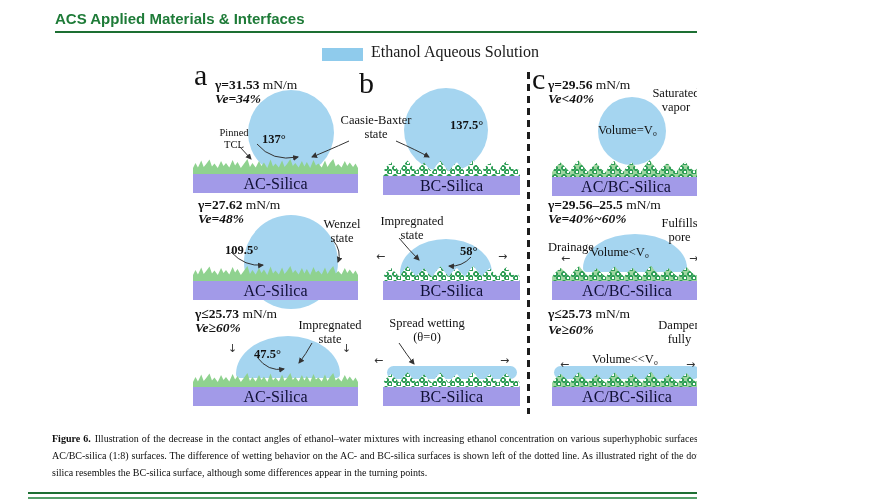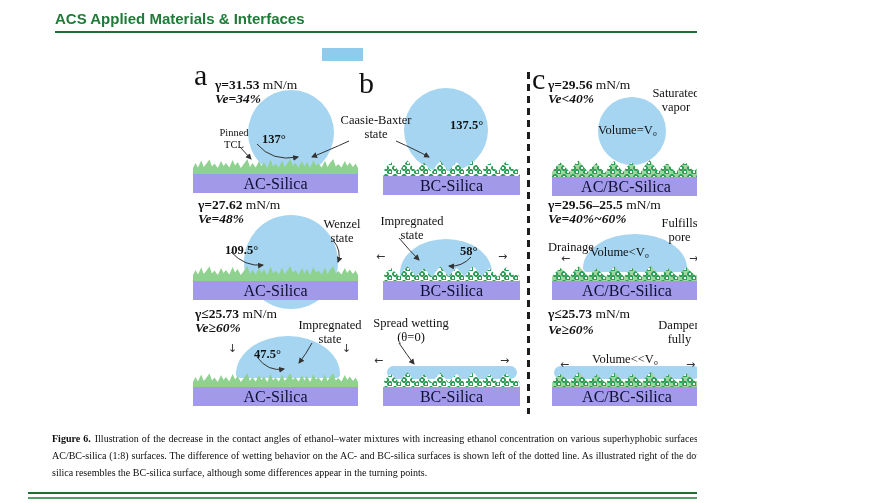--- a/index.html
+++ b/index.html
@@ -64,20 +64,21 @@
 </head>
 <body>
 
 <div class="page">
 
   <div class="journal">ACS Applied Materials &amp; Interfaces</div>
   <div class="badge">Research Article</div>
   <div class="toprule"></div>
 
   <div class="swatch"></div>
+  <div class="legendtext">Ethanol Aqueous Solution</div>
 
   <div class="plabel" style="left:194px;top:60px">a</div>
   <div class="plabel" style="left:359px;top:68px">b</div>
   <div class="plabel" style="left:532px;top:64px">c</div>
 
   <div class="dash"></div>
 
   <div class="propline" style="left:215px;top:77px"><span>γ=31.53</span><span class="gunit"> mN/m</span></div>
   <div class="propline ve" style="left:215px;top:91px">Ve=34%</div>
   <div class="ball" style="left:248px;top:90px;width:86px;height:86px"></div>
@@ -144,21 +145,21 @@
   <div class="ann" style="left:288px;top:318px;width:84px">Impregnated state</div>
   <div class="dome" style="left:236px;top:336px;width:104px;height:42px;border-radius:52px 52px 4px 4px / 38px 38px 4px 4px"></div>
   <div class="angle" style="left:254px;top:347px">47.5°</div>
   <span class="arrow" style="left:228px;top:342px">↓</span>
   <span class="arrow" style="left:342px;top:342px">↓</span>
   <div class="grass" style="left:193px;top:370px;width:165px;height:20px"></div>
   <div class="bar" style="left:193px;top:387px;width:165px;height:19px">
       <span>AC-Silica</span>
     </div>
 
-  <div class="ann" style="left:368px;top:316px;width:86px">Spread wetting (θ=0)</div>
+  <div class="ann" style="left:384px;top:316px;width:86px">Spread wetting (θ=0)</div>
   <div class="film" style="left:387px;top:366px;width:130px;height:13px"></div>
   <span class="arrow" style="left:374px;top:354px">←</span>
   <span class="arrow" style="left:500px;top:354px">→</span>
   <div class="dots" style="left:383px;top:368px;width:137px;height:21px"></div>
   <div class="bar" style="left:383px;top:387px;width:137px;height:19px">
       <span>BC-Silica</span>
     </div>
 
   <div class="propline" style="left:548px;top:306px"><span>γ≤25.73</span><span class="gunit"> mN/m</span></div>
   <div class="propline ve" style="left:548px;top:322px">Ve≥60%</div>

